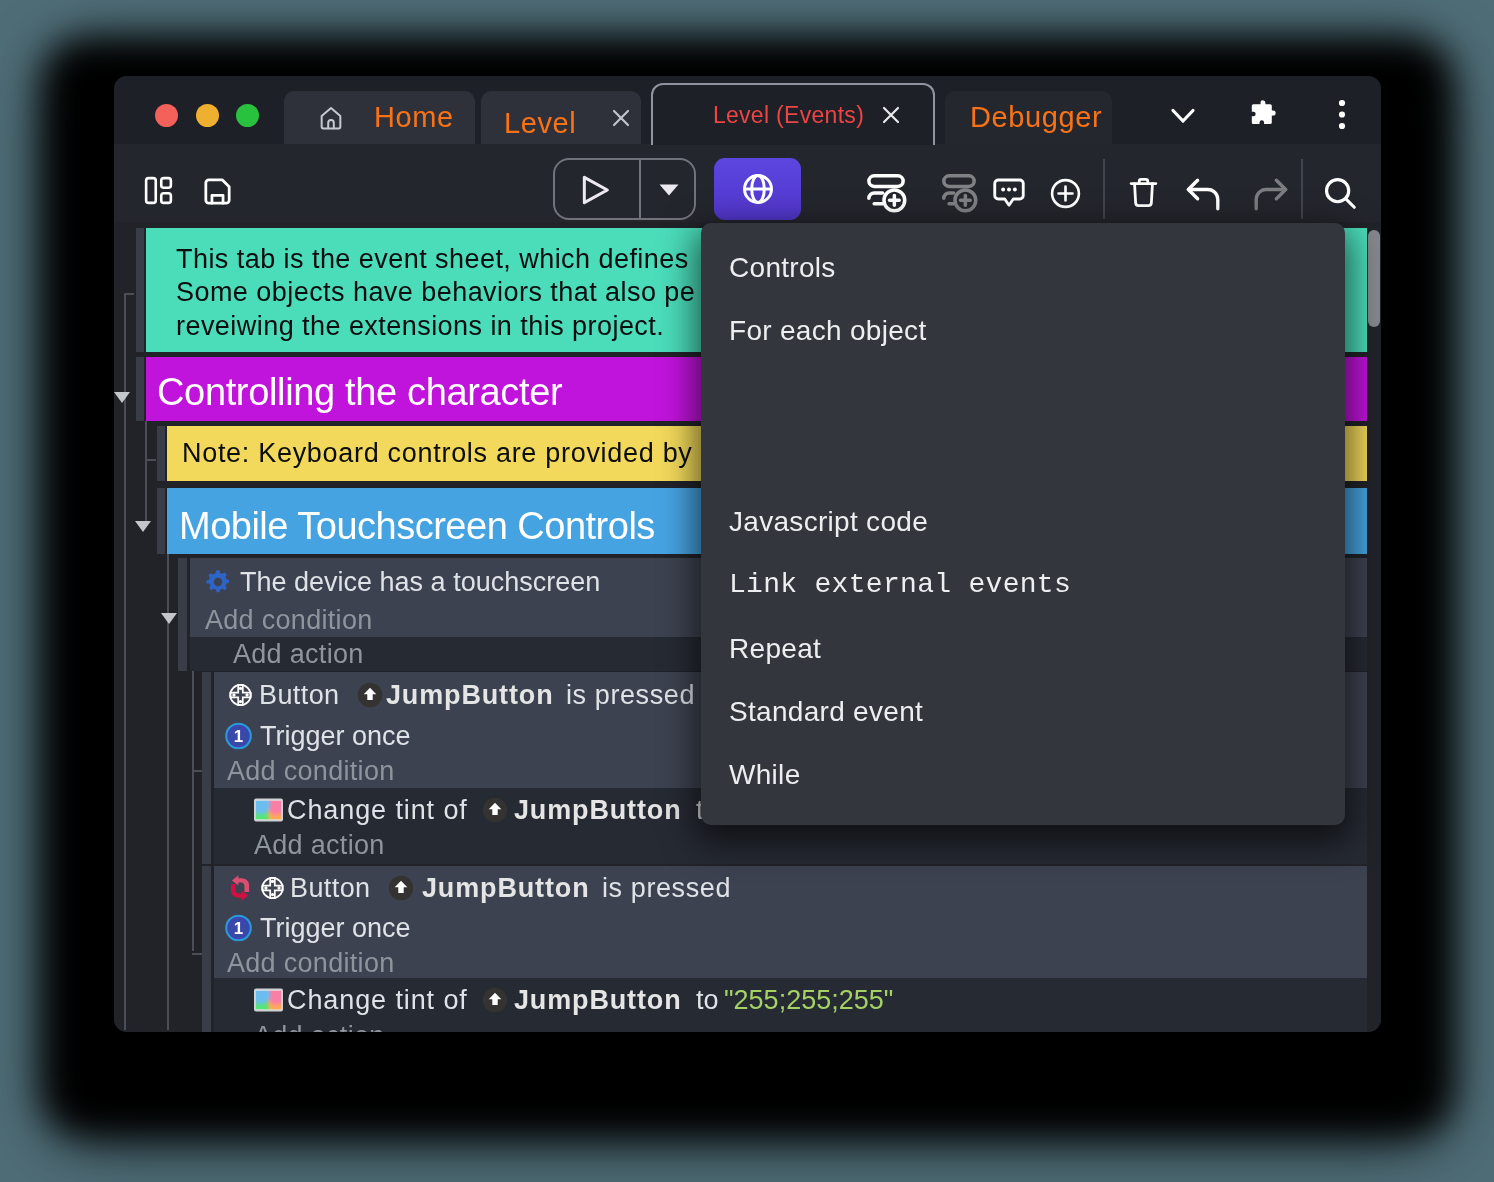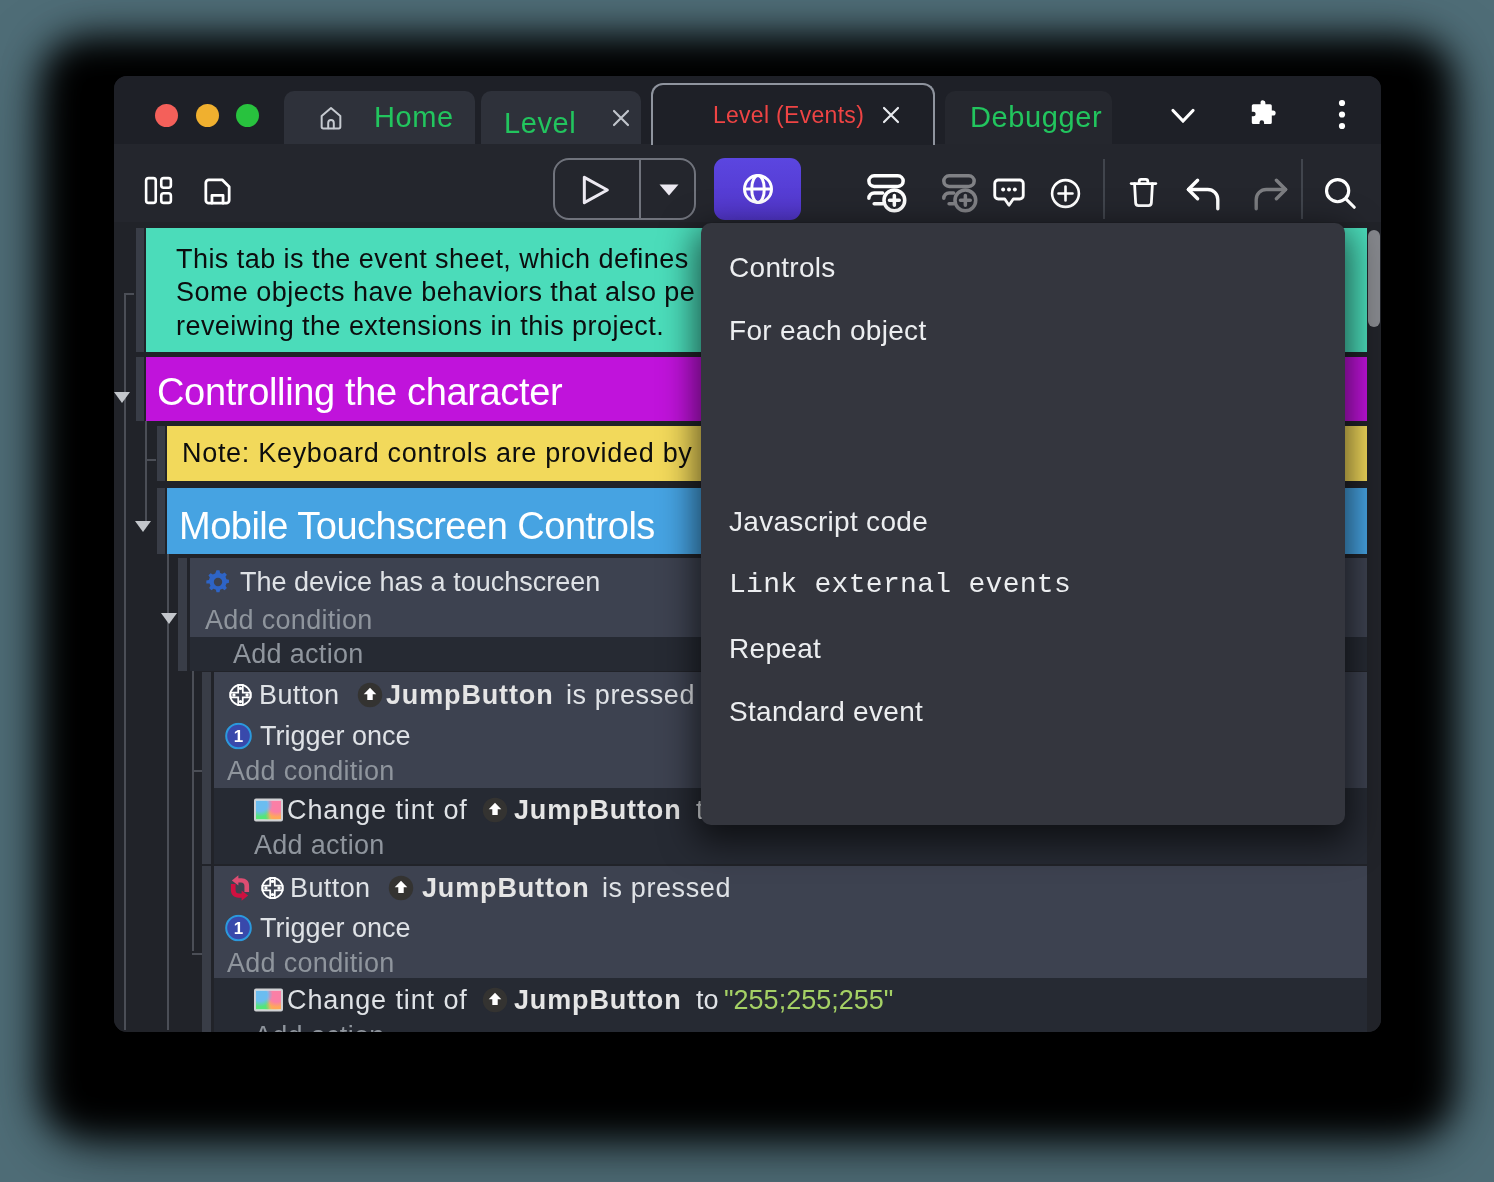--- a/index.html
+++ b/index.html
@@ -8,21 +8,21 @@
   .abs { position:absolute; }
   .window {
     position:absolute; left:114px; top:76px; width:1267px; height:956px;
     background:#1e2027; border-radius:13px; overflow:hidden;
     box-shadow: 0 33px 36px 72px rgba(0,0,0,1), 0 48px 70px 62px rgba(0,0,0,0.52);
   }
   
   .titlebar { position:absolute; left:0; top:0; width:100%; height:68px; background:#1e2027; }
   .tl { position:absolute; top:28px; width:23px; height:23px; border-radius:50%; }
   .tab { position:absolute; height:53px; top:15px; background:#2e313a; border-radius:10px 10px 0 0;
-         color:#22c55e; font-size:29px; letter-spacing:0.6px; display:flex; align-items:center; }
+         color:#f97316; font-size:29px; letter-spacing:0.6px; display:flex; align-items:center; }
   .atab { position:absolute; height:62px; top:7px; background:#1e2027; border:2px solid #8f949e;
           border-bottom:none; border-radius:12px 12px 0 0; color:#ef4444; font-size:23px; letter-spacing:0.3px;
           display:flex; align-items:center; z-index:2;justify-content:center; }
   
   .toolbar { position:absolute; left:0; top:68px; width:100%; height:78px; background:#24262d; }
   .tbicon { position:absolute; top:98px; }
   .playgroup { position:absolute; left:439px; top:82px; width:143px; height:62px;
                border:2px solid #70737c; border-radius:16px; }
   .globebtn { position:absolute; left:600px; top:82px; width:87px; height:62px; border-radius:11px;
               background:linear-gradient(#5b46e0,#5236cb); display:flex; align-items:center; justify-content:center; }
@@ -334,13 +334,14 @@
   </div>
 </div>
 
 <div class="menu">
   <div class="mi" style="top:13px;">Controls</div>
   <div class="mi" style="top:76px;">For each object</div>
   <div class="mi" style="top:267px;">Javascript code</div>
   <div class="mi" style="top:330px;font-family:Liberation Mono, monospace;">Link external events</div>
   <div class="mi" style="top:394px;">Repeat</div>
   <div class="mi" style="top:457px;">Standard event</div>
+  <div class="mi" style="top:520px;">While</div>
 </div>
 
 </body></html>

